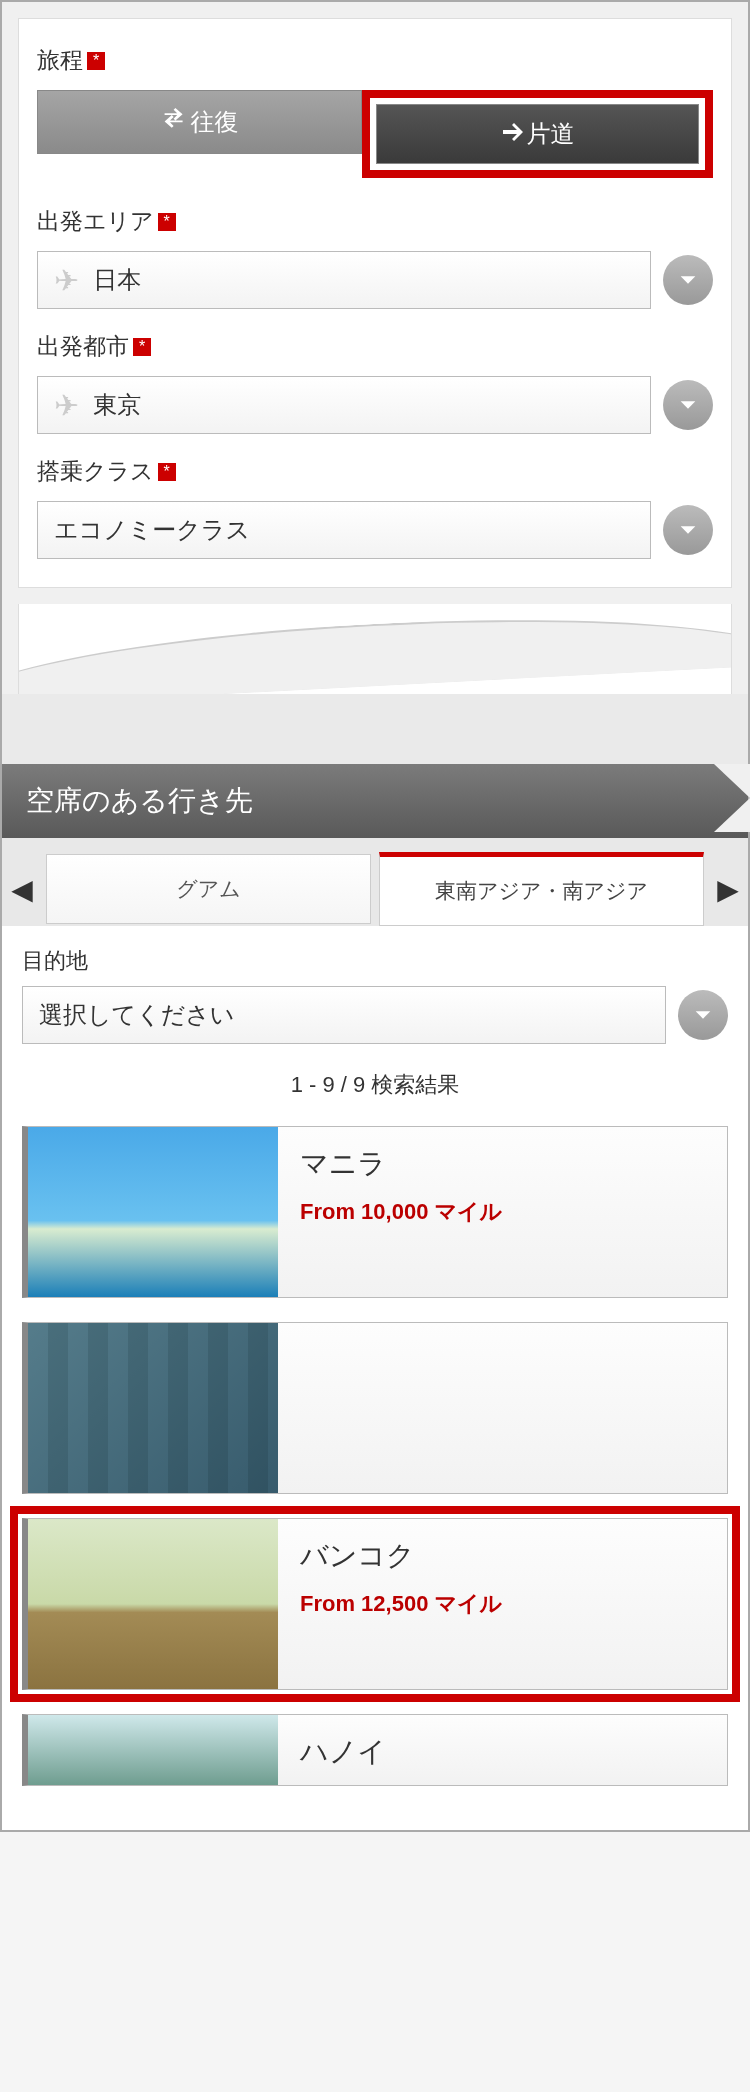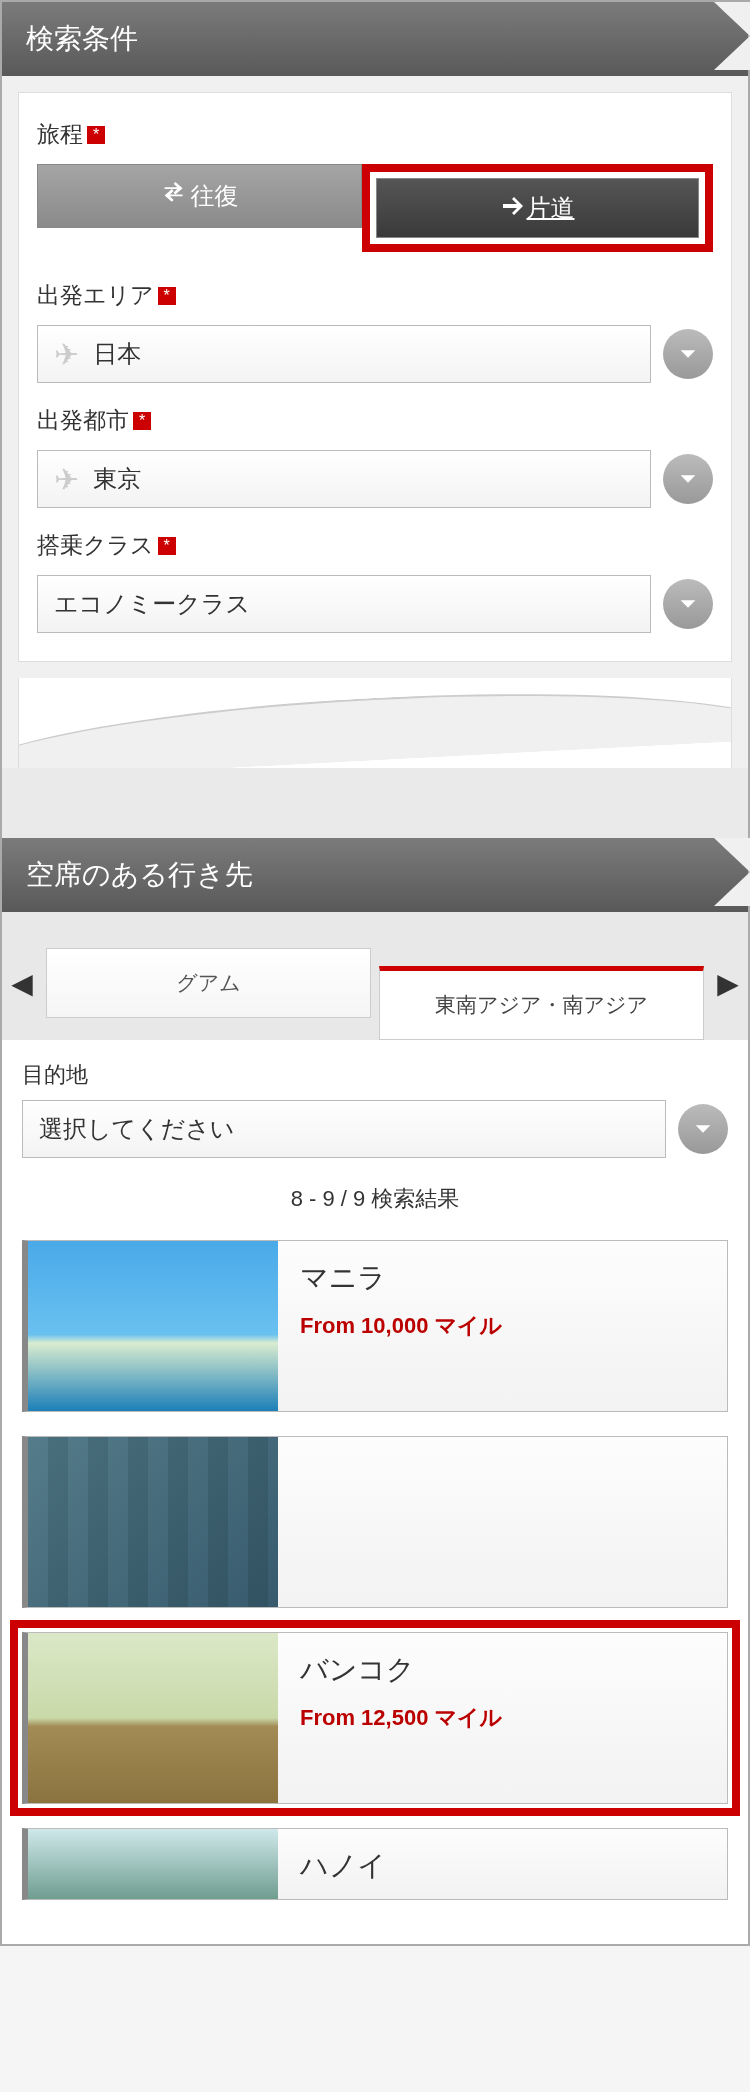--- a/index.html
+++ b/index.html
@@ -69,21 +69,21 @@
 
 .spacer-block { height: 70px; background: #eaeaea; }
 
 
 .tabs-wrap { display: flex; align-items: center; background: #e8e8e8; padding: 14px 0 0 0; }
 .tab-arrow { width: 40px; text-align: center; font-size: 28px; color: #333; }
 .tab {
   flex: 1; text-align: center; padding: 20px 6px; font-size: 21px; color: #555;
   background: linear-gradient(to bottom, #fff, #f5f5f5); border: 1px solid #ccc; margin: 0 4px;
 }
-.tab.active { background: #fff; border-top: 5px solid #c00; color: #444; margin-top: 40px; }
+.tab.active { background: #fff; border-top: 5px solid #c00; color: #444; }
 
 .content-area { background: #fff; padding: 20px; }
 .dest-label { font-size: 22px; color: #333; margin-bottom: 10px; }
 .results-count { text-align: center; font-size: 22px; color: #333; margin: 26px 0; }
 
 .card {
   display: flex; border: 1px solid #bbb; border-left: 6px solid #888;
   background: linear-gradient(to bottom, #fdfdfd, #f2f2f2);
   margin-bottom: 24px;
 }
@@ -99,41 +99,38 @@
 .img-temple { background: linear-gradient(to bottom, #dbe8c8 0%, #c9d9a8 50%, #a38b55 55%, #8b7340 100%); }
 .img-bay { background: linear-gradient(to bottom, #cfe8ea 0%, #5a8d7c 50%, #3a6d5c 100%); }
 
 .arrow-right-icon { display:inline-block; }
 </style>
 </head>
 <body>
 
 <div class="wrapper">
 
-  <div class="section-header">
-    <span>検索条件</span>
-  </div>
 
   <div class="panel">
 
     <div class="field-label">
       <span>旅程</span><span class="req">*</span>
     </div>
 
     <div class="trip-buttons">
       <div class="trip-btn">
         <span>
           <svg width="28" height="24" viewBox="0 0 28 24" fill="#fff">
               <path d="M4 7h14l-4-4 2-2 8 7-8 7-2-2 4-4H4zM24 17H10l4 4-2 2-8-7 8-7 2 2-4 4h14z" transform="scale(0.9)"></path>
             </svg>
         </span>
         <span>往復</span>
       </div>
       <div class="highlight-red" style="flex:1;">
-        <div class="trip-btn dark" style="height:60px;text-decoration:underline;">
+        <div class="trip-btn dark" style="height:60px;">
           <span class="arrow-right-icon">
             <svg width="24" height="20" viewBox="0 0 24 20" fill="#fff">
                 <path d="M2 8h14l-5-5 2-2 9 9-9 9-2-2 5-5H2z"></path>
               </svg>
           </span>
           <span>片道</span>
         </div>
       </div>
     </div>
 
@@ -207,21 +204,21 @@
       <div class="select-box">
         <span>選択してください</span>
       </div>
       <div class="circle-arrow">
         <svg viewBox="0 0 24 24" fill="#fff">
             <path d="M4 8l8 8 8-8z"></path>
           </svg>
       </div>
     </div>
 
-    <div class="results-count">8 - 9 / 9 検索結果</div>
+    <div class="results-count">1 - 9 / 9 検索結果</div>
 
     <div class="card">
       <div class="card-img img-beach"></div>
       <div class="card-body">
         <div class="card-title">マニラ</div>
         <div class="card-price">From 10,000 マイル</div>
       </div>
     </div>
 
     <div class="card">

